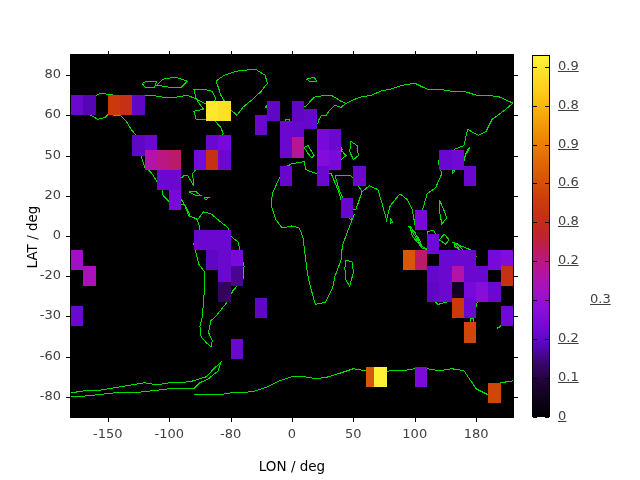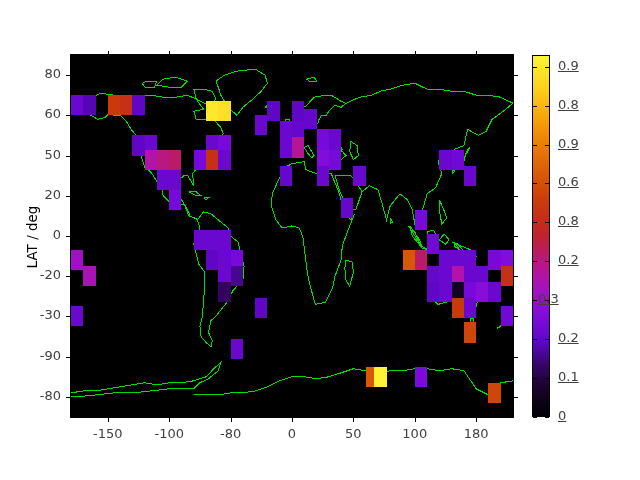--- a/index.html
+++ b/index.html
@@ -299,45 +299,46 @@
       <div class="tick" style="left: 514px; top: 236px; width: 4px; height: 1px;"></div>
       <div class="ticklabel" style="left: 13px; top: 227px; width: 48px; text-align: right;">0</div>
       <div class="tick" style="left: 66px; top: 276.222px; width: 4px; height: 1px;"></div>
       <div class="tick" style="left: 514px; top: 276.222px; width: 4px; height: 1px;"></div>
       <div class="ticklabel" style="left: 13px; top: 267.222px; width: 48px; text-align: right;">-20</div>
       <div class="tick" style="left: 66px; top: 316.444px; width: 4px; height: 1px;"></div>
       <div class="tick" style="left: 514px; top: 316.444px; width: 4px; height: 1px;"></div>
       <div class="ticklabel" style="left: 13px; top: 307.444px; width: 48px; text-align: right;">-30</div>
       <div class="tick" style="left: 66px; top: 356.667px; width: 4px; height: 1px;"></div>
       <div class="tick" style="left: 514px; top: 356.667px; width: 4px; height: 1px;"></div>
-      <div class="ticklabel" style="left: 13px; top: 347.667px; width: 48px; text-align: right;">-90</div>
+      <div class="ticklabel" style="left: 13px; top: 347.667px; width: 48px; text-align: right;">-60</div>
       <div class="tick" style="left: 66px; top: 396.889px; width: 4px; height: 1px;"></div>
       <div class="tick" style="left: 514px; top: 396.889px; width: 4px; height: 1px;"></div>
       <div class="ticklabel" style="left: 13px; top: 387.889px; width: 48px; text-align: right;">-80</div>
     </div>
 
+  <div class="xlabel" style="left:71px; top:458px; width:442px;">LON / deg</div>
   <div class="ylabel" style="left:-68px; top:229px; width:200px; text-align:center;">LAT / deg</div>
 
   <div id="colorbar-wrap">
     <div id="colorbar-gradient" style="background: linear-gradient(to top, rgb(0, 0, 4) 0%, rgb(15, 2, 27) 5%, rgb(33, 3, 58) 10%, rgb(57, 5, 111) 15%, rgb(88, 6, 190) 20%, rgb(115, 9, 215) 25%, rgb(140, 13, 217) 30%, rgb(164, 17, 195) 35%, rgb(181, 20, 157) 40%, rgb(187, 26, 107) 45%, rgb(192, 35, 45) 50%, rgb(197, 46, 24) 55%, rgb(204, 60, 11) 60%, rgb(213, 81, 7) 65%, rgb(224, 102, 6) 70%, rgb(234, 125, 5) 75%, rgb(242, 150, 7) 80%, rgb(248, 177, 14) 85%, rgb(252, 205, 25) 90%, rgb(254, 225, 40) 95%, rgb(255, 245, 55) 100%);"></div>
     <div id="colorbar-border"></div>
   </div>
   <div id="colorbar-ticks">
       <div class="cb-tick-l" style="left: 533px; top: 417px; position: absolute;"></div>
       <div class="cb-tick-r" style="left: 545px; top: 417px; position: absolute;"></div>
       <div class="cb-label" style="position: absolute; left: 558px; top: 408px;">0</div>
       <div class="cb-tick-l" style="left: 533px; top: 378.075px; position: absolute;"></div>
       <div class="cb-tick-r" style="left: 545px; top: 378.075px; position: absolute;"></div>
       <div class="cb-label" style="position: absolute; left: 558px; top: 369.075px;">0.1</div>
       <div class="cb-tick-l" style="left: 533px; top: 339.151px; position: absolute;"></div>
       <div class="cb-tick-r" style="left: 545px; top: 339.151px; position: absolute;"></div>
       <div class="cb-label" style="position: absolute; left: 558px; top: 330.151px;">0.2</div>
       <div class="cb-tick-l" style="left: 533px; top: 300.226px; position: absolute;"></div>
       <div class="cb-tick-r" style="left: 545px; top: 300.226px; position: absolute;"></div>
-      <div class="cb-label" style="position: absolute; left: 538px; top: 291.226px;">0.3</div>
+      <div class="cb-label" style="position: absolute; left: 590px; top: 291.226px;">0.3</div>
       <div class="cb-tick-l" style="left: 533px; top: 261.301px; position: absolute;"></div>
       <div class="cb-tick-r" style="left: 545px; top: 261.301px; position: absolute;"></div>
       <div class="cb-label" style="position: absolute; left: 558px; top: 252.301px;">0.2</div>
       <div class="cb-tick-l" style="left: 533px; top: 222.376px; position: absolute;"></div>
       <div class="cb-tick-r" style="left: 545px; top: 222.376px; position: absolute;"></div>
       <div class="cb-label" style="position: absolute; left: 558px; top: 213.376px;">0.8</div>
       <div class="cb-tick-l" style="left: 533px; top: 183.452px; position: absolute;"></div>
       <div class="cb-tick-r" style="left: 545px; top: 183.452px; position: absolute;"></div>
       <div class="cb-label" style="position: absolute; left: 558px; top: 174.452px;">0.6</div>
       <div class="cb-tick-l" style="left: 533px; top: 144.527px; position: absolute;"></div>

